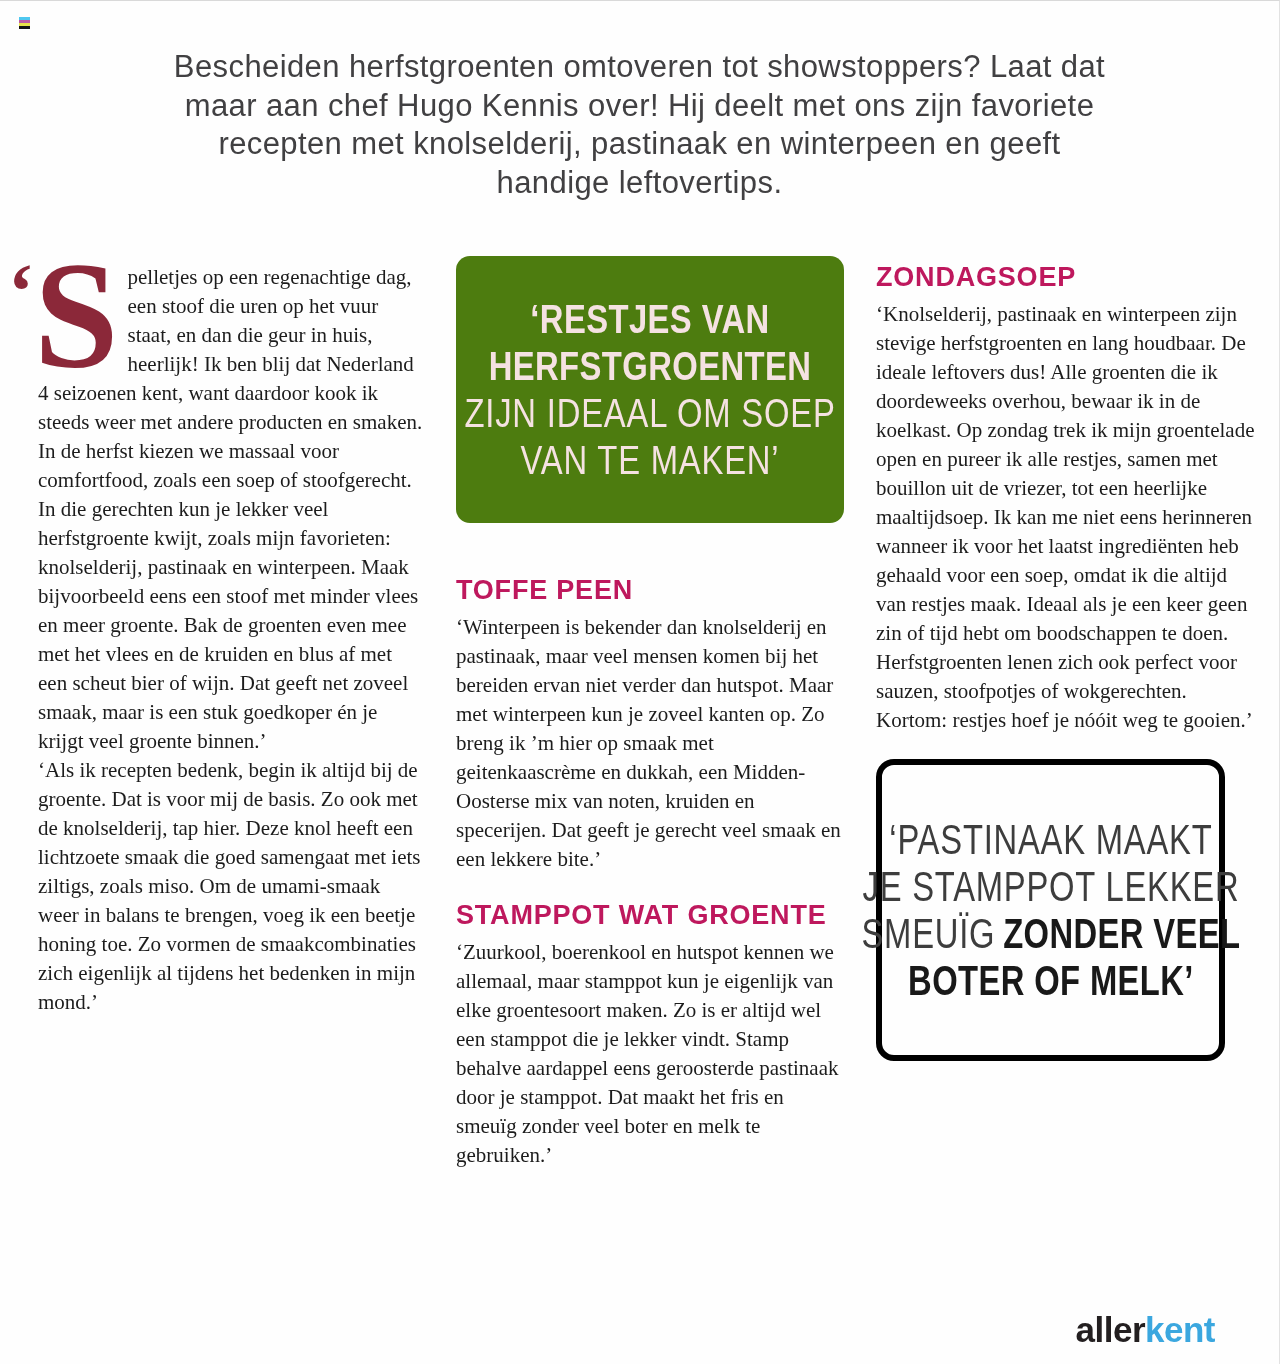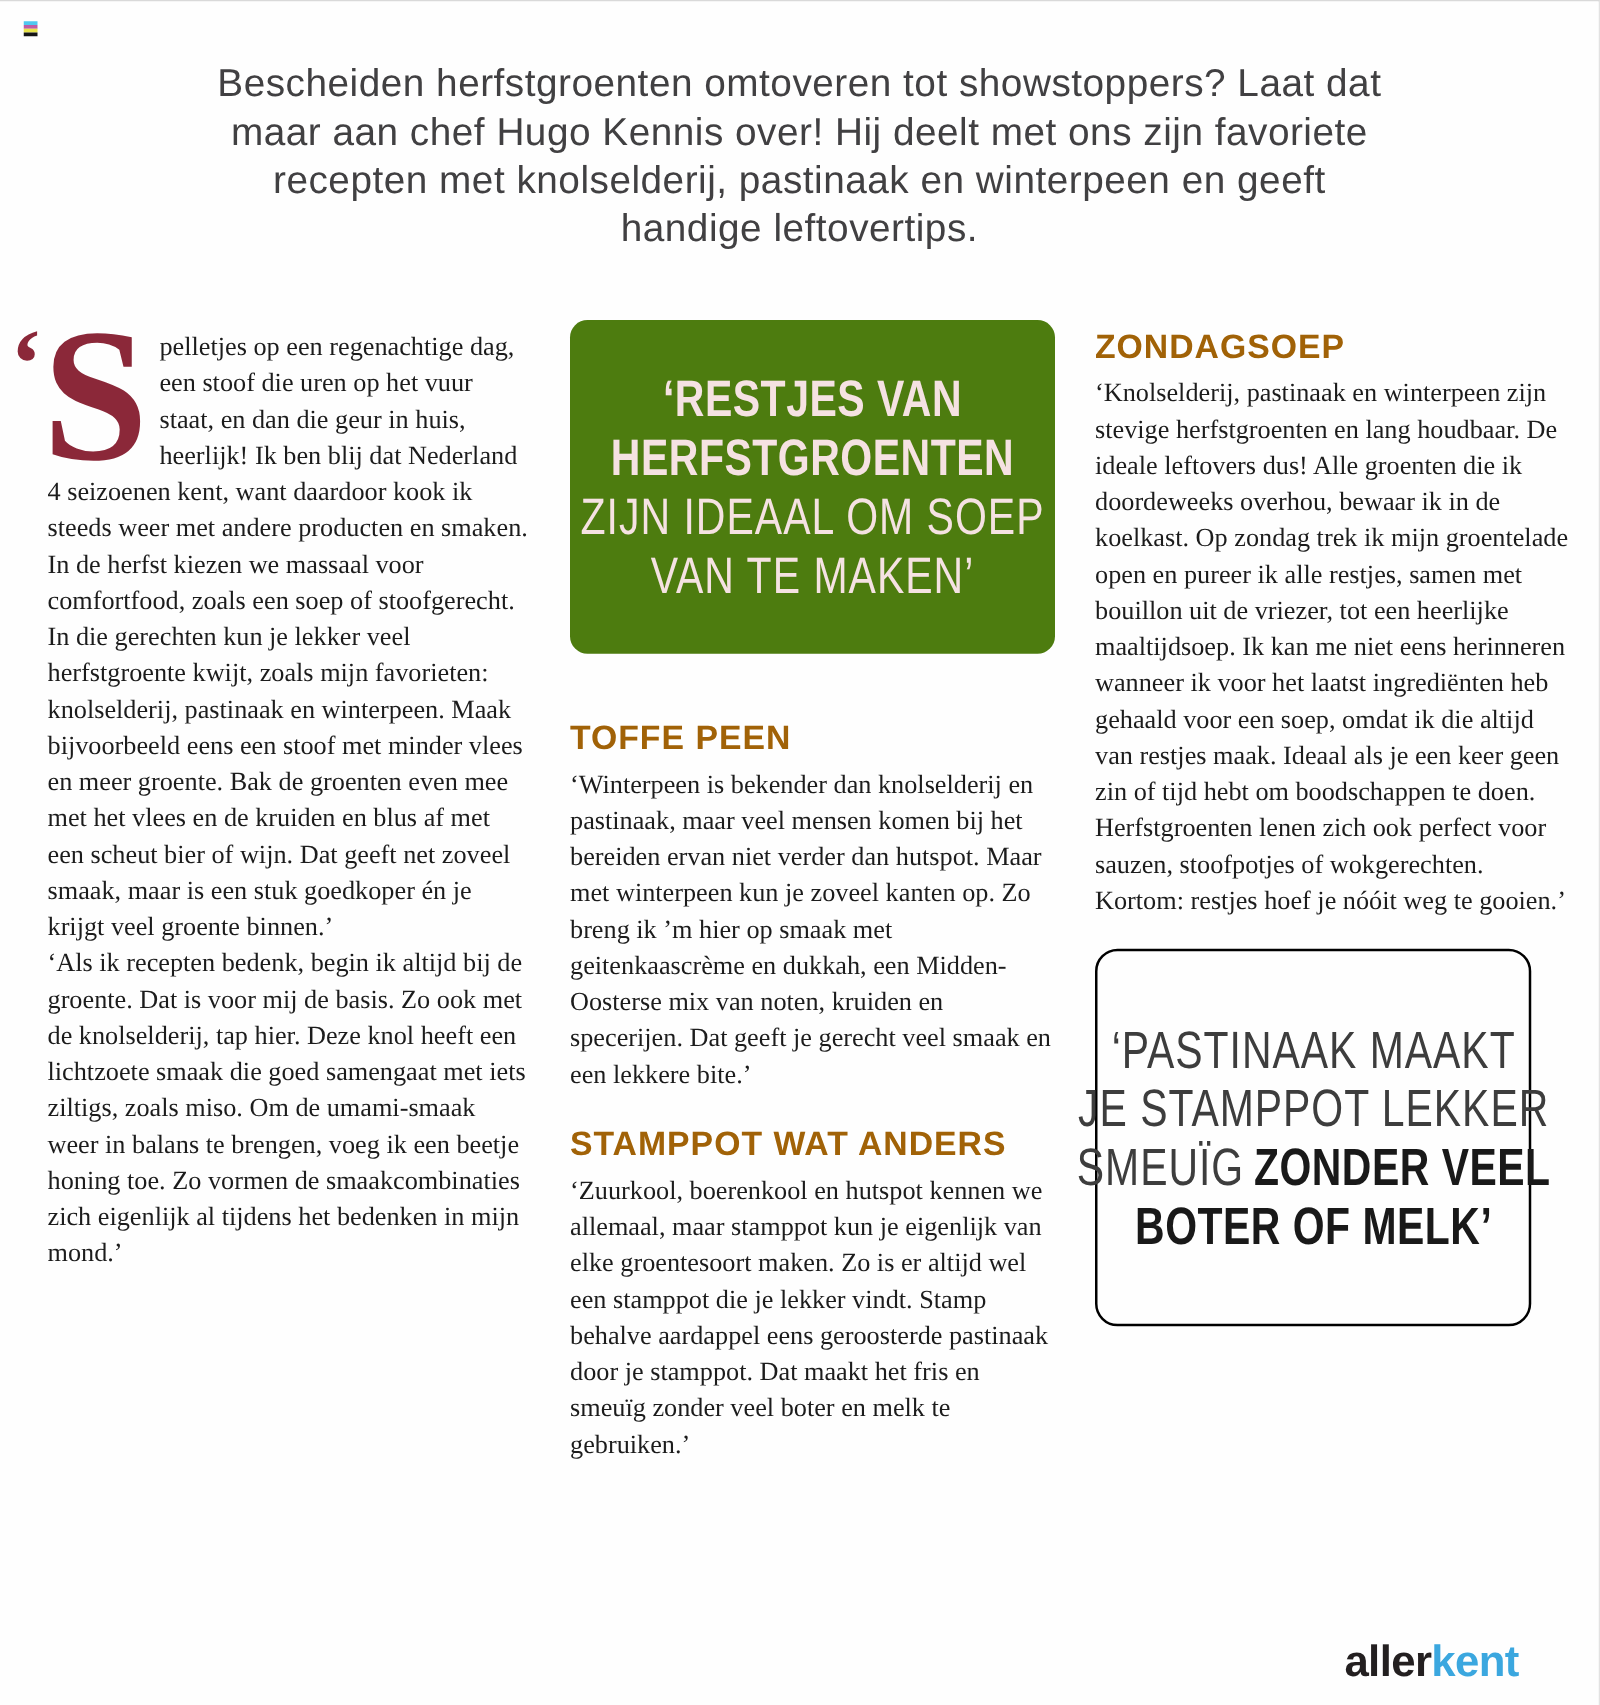--- a/index.html
+++ b/index.html
@@ -50,21 +50,21 @@
     margin: 0;
     text-align: left;
   }
 
   .section-heading {
     font-family: "Liberation Sans", sans-serif;
     font-weight: 700;
     font-size: 27px;
     line-height: 28px;
     letter-spacing: 0.8px;
-    color: #a16207;
+    color: #be185d;
     margin: 0 0 9px 0;
   }
   .mt-groente  { margin-top: 16px; }
   .mt-toffe    { margin-top: 53px; }
   .mt-stamppot { margin-top: 27px; }
 
   
   .dropcap {
     float: left;
     display: flex;
@@ -102,21 +102,21 @@
   .rq-bold  { font-weight: 700; letter-spacing: 0.5px; }
   .rq-light { font-weight: 400; letter-spacing: 1px; }
 
   
   .outline-box {
     box-sizing: border-box;
     margin-top: 24px;
     width: 349px;
     height: 302px;
     background: #fefefe;
-    border: 2px solid #000000;
+    border: 6px solid #000000;
     border-radius: 18px;
     display: flex;
     align-items: center;
     justify-content: center;
     text-align: center;
   }
   .outline-box-inner {
     transform: scaleX(0.78);
     white-space: nowrap;
     font-family: "Liberation Sans", sans-serif;
@@ -168,21 +168,21 @@
     <div class="red-box">
       <div class="red-box-inner">
         <div class="rq-bold">‘RESTJES VAN</div>
         <div class="rq-bold">HERFSTGROENTEN</div>
         <div class="rq-light">ZIJN IDEAAL OM SOEP</div>
         <div class="rq-light">VAN TE MAKEN’</div>
       </div>
     </div>
     <h3 class="section-heading mt-toffe">TOFFE PEEN</h3>
     <p class="body-text">‘Winterpeen is bekender dan knolselderij en pastinaak, maar veel mensen komen bij het bereiden ervan niet verder dan hutspot. Maar met winterpeen kun je zoveel kanten op. Zo breng ik ’m hier op smaak met geitenkaascrème en dukkah, een Midden-Oosterse mix van noten, kruiden en specerijen. Dat geeft je gerecht veel smaak en een lekkere bite.’</p>
-    <h3 class="section-heading mt-stamppot">STAMPPOT WAT ANDERS</h3>
+    <h3 class="section-heading mt-stamppot">STAMPPOT WAT GROENTE</h3>
     <p class="body-text">‘Zuurkool, boerenkool en hutspot kennen we allemaal, maar stamppot kun je eigenlijk van elke groentesoort maken. Zo is er altijd wel een stamppot die je lekker vindt. Stamp behalve aardappel eens geroosterde pastinaak door je stamppot. Dat maakt het fris en smeuïg zonder veel boter en melk te gebruiken.’</p>
   </div>
 
   <div class="col col-right">
     <h3 class="section-heading">ZONDAGSOEP</h3>
     <p class="body-text">‘Knolselderij, pastinaak en winterpeen zijn stevige herfstgroenten en lang houdbaar. De ideale leftovers dus! Alle groenten die ik doordeweeks overhou, bewaar ik in de koelkast. Op zondag trek ik mijn groentelade open en pureer ik alle restjes, samen met bouillon uit de vriezer, tot een heerlijke maaltijdsoep. Ik kan me niet eens herinneren wanneer ik voor het laatst ingrediënten heb gehaald voor een soep, omdat ik die altijd van restjes maak. Ideaal als je een keer geen zin of tijd hebt om boodschappen te doen. Herfstgroenten lenen zich ook perfect voor sauzen, stoofpotjes of wokgerechten. Kortom: restjes hoef je nóóit weg te gooien.’</p>
     <div class="outline-box">
       <div class="outline-box-inner">
         <div class="oq-light">‘PASTINAAK MAAKT</div>
         <div class="oq-light">JE STAMPPOT LEKKER</div>

